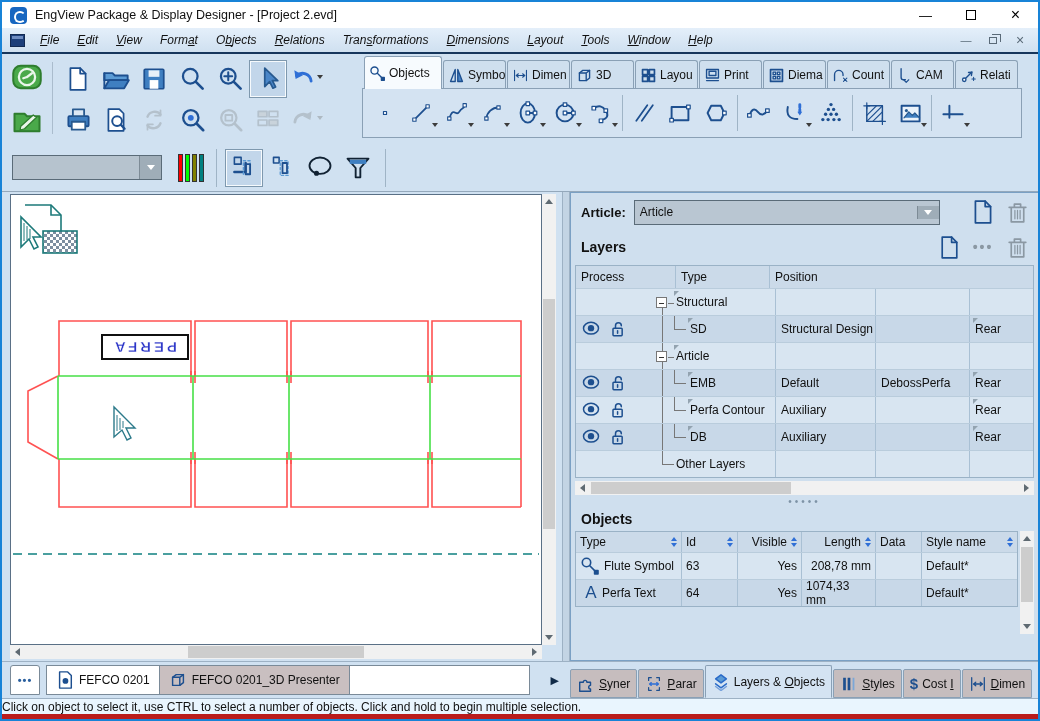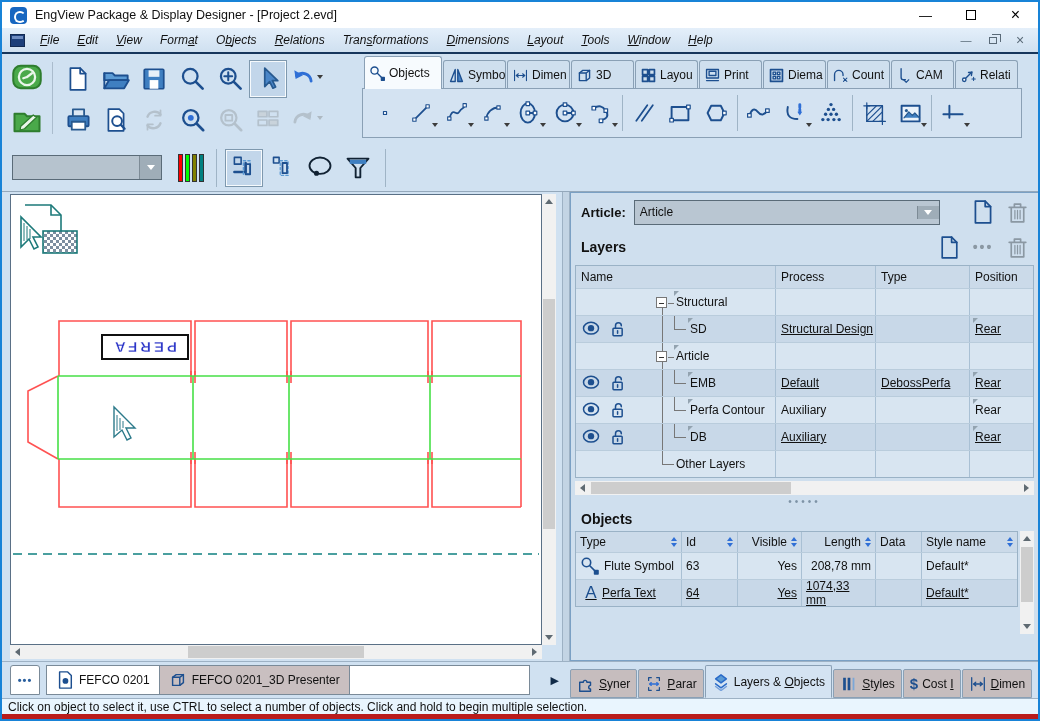--- a/index.html
+++ b/index.html
@@ -87,21 +87,21 @@
   .dots3 { color:#8b98a3; font-weight:bold; font-size:14px; letter-spacing:2px; }
 
   .ltable { border:1px solid #9ab2c6; font-size:12px; }
   .lrow { display:flex; height:27px; align-items:stretch; border-top:1px solid #b9ccdc; }
   .lrow.hdr { height:22px; border-top:none; background:#cbdae9; }
   .lc { border-right:1px solid #a9c0d4; display:flex; align-items:center; position:relative; overflow:hidden; }
   .lc1 { width:200px; flex:none; }
   .lc2 { width:100px; flex:none; padding-left:5px; }
   .lc3 { width:94px; flex:none; padding-left:5px; }
   .lc4 { flex:1; border-right:none; padding-left:5px; }
-  .rowA { background:#d8e5f1; } .rowB { background:#c8d8e8;text-decoration:underline; }
+  .rowA { background:#d8e5f1; } .rowB { background:#c8d8e8; }
   .gut { display:flex; align-items:center; gap:6px; padding-left:4px; width:62px; flex:none; }
   .trunk { position:absolute; left:86px; top:0; bottom:0; border-left:1px solid #777; }
   .trunk.half { bottom:13px; }
   .elbow { position:absolute; left:98px; top:0; height:14px; width:12px; border-left:1px solid #777; border-bottom:1px solid #777; }
   .expander { position:absolute; left:80px; top:8px; width:11px; height:11px; border:1px solid #777; background:#fff; }
   .expander::before { content:""; position:absolute; left:2px; top:4.5px; width:5px; height:1px; background:#333; }
   .expander::after { content:""; position:absolute; left:11px; top:4.5px; width:6px; height:1px; background:#777; }
   .glabel { position:absolute; left:100px; top:6px; }
   .clabel { position:absolute; left:114px; top:6px; }
   .flag::before { content:""; position:absolute; width:0; height:0; border-top:5px solid #93a3b0; border-right:5px solid transparent; left:-2px; top:-4px; }
@@ -132,21 +132,21 @@
   .dtab { display:flex; align-items:center; gap:5px; padding:0 9px; border-right:1px solid #7a8a98; white-space:nowrap; }
   .dtab.active { background:#fff; }
   .dtab.inactive { background:#c9bfc0; }
   .tabscroll { position:absolute; right:3px; color:#102a48; font-size:11px; }
   .bright { flex:1; display:flex; align-items:flex-end; padding-left:8px; }
   .rtab { height:29px; border:1px solid #8aa0b5; background:#c6bdbe; display:flex; align-items:center; gap:4px; padding:0 6px; font-size:12px; border-radius:2px 2px 0 0; overflow:hidden; white-space:nowrap; margin-right:1px; }
   .rtab u { text-decoration:underline; }
   .rtab.active { background:#d4e3f2; height:33px; border-bottom:1px solid #d4e3f2; }
 
   
-  .statusbar { height:16px; background:#e9f5fe; border-top:1px solid #9db1c4; display:flex; align-items:center; padding-left:6px; }
+  .statusbar { height:16px; background:#e9f5fe; border-top:1px solid #9db1c4; display:flex; align-items:center; }
 
   
   svg.s { stroke:#1d4f8f; fill:none; stroke-width:1.6; stroke-linecap:round; stroke-linejoin:round; }
   svg.s.dis { stroke:#b4c1cc; }
   svg.s.gray { stroke:#8b98a3; }
 </style>
 </head>
 <body>
 
 <div class="window">
@@ -678,21 +678,20 @@
         <span class="pico">
             <svg class="s gray" viewBox="0 0 24 24" width="25" height="25">
               <path d="M6 7v14h12V7M4 7h16M9 7V4h6v3"></path>
               <path d="M9.5 10v8M12 10v8M14.5 10v8" stroke-width="1.2"></path>
             </svg>
           </span>
       </div>
 
       <div class="ltable">
         <div class="lrow hdr">
-          <div class="lc lc1" style="padding-left:5px;">Name</div>
           <div class="lc lc2">Process</div>
           <div class="lc lc3">Type</div>
           <div class="lc lc4">Position</div>
         </div>
 
         <div class="lrow rowA">
           <div class="lc lc1">
               <span class="trunk" style="top:14px;"></span>
               <span class="expander"></span>
               <span class="glabel flag">Structural</span>

